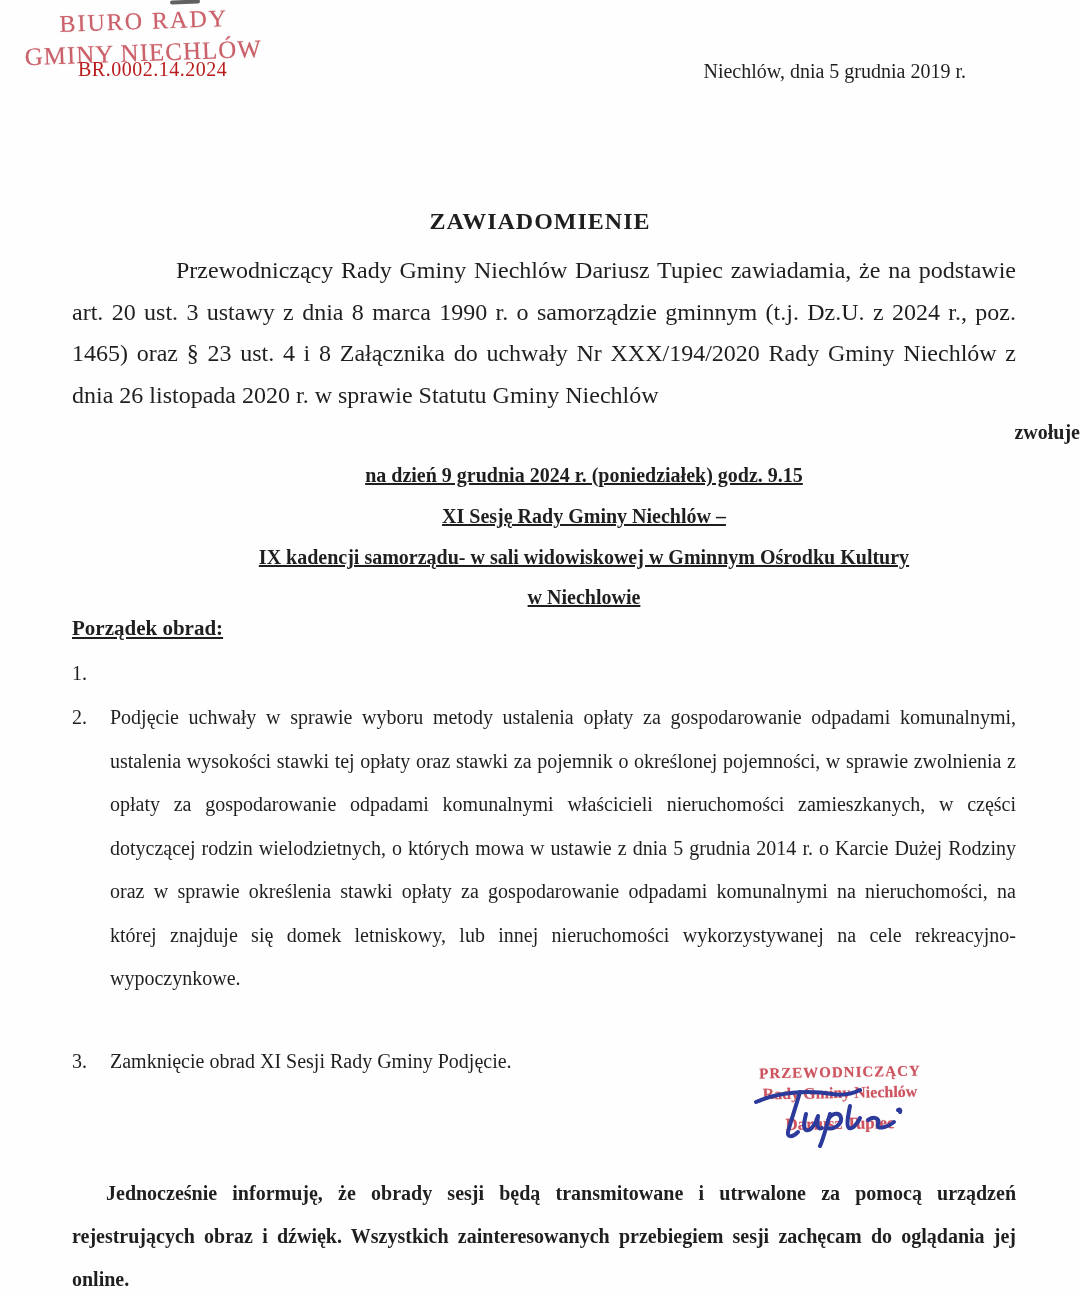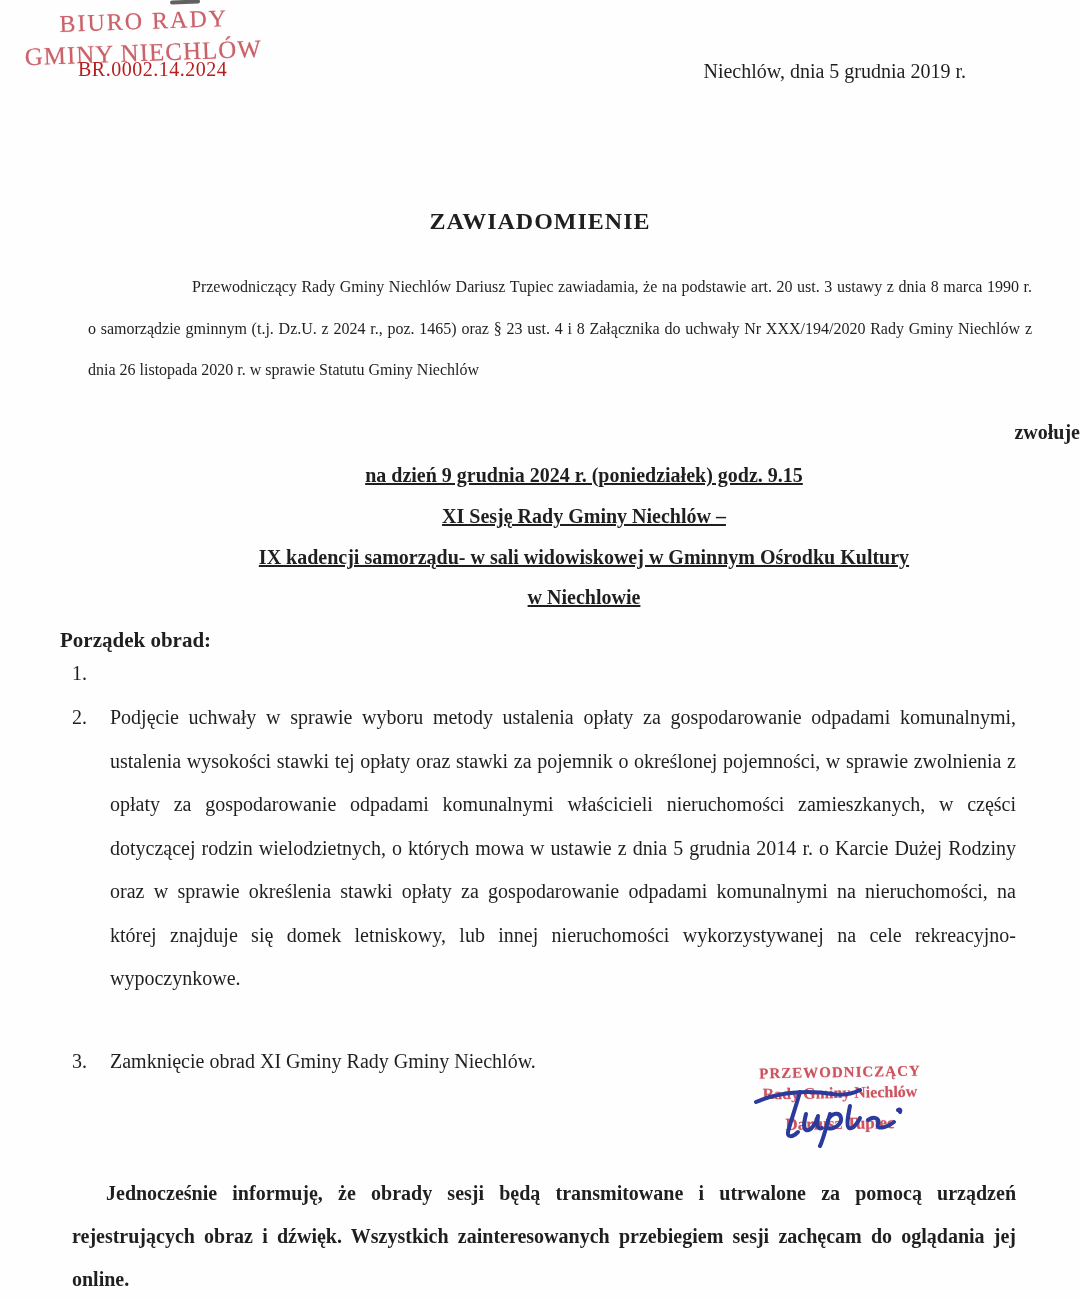--- a/index.html
+++ b/index.html
@@ -36,35 +36,35 @@
     position:absolute;right:114px;top:60px;
     font-size:20px;
   }
   .title{
     position:absolute;left:0;top:208px;width:100%;
     margin:0;text-align:center;
     font-size:24px;font-weight:bold;letter-spacing:1px;
   }
   .intro{
     position:absolute;left:72px;top:250px;width:944px;
-    margin:16px;font-size:16px;line-height:41.5px;
+    margin:0;font-size:24px;line-height:41.5px;
     text-align:justify;text-indent:104px;
   }
   .zwoluje{
     position:absolute;left:0;top:421px;width:100%;
     text-align:right;font-size:20px;font-weight:bold;
   }
   .session{
     position:absolute;left:0;top:455px;width:100%;
     text-align:center;font-size:20px;font-weight:bold;line-height:40.8px;margin-left:44px;
   }
   .session .u{text-decoration:underline;}
   .agenda-heading{
-    position:absolute;left:60px;top:616px;
-    font-size:21px;font-weight:bold;margin-top:12px;
+    position:absolute;left:72px;top:616px;
+    font-size:21px;font-weight:bold;text-decoration:underline;
   }
   .agenda-item{
     position:absolute;left:72px;width:944px;
     font-size:20px;line-height:43.5px;
     padding-left:38px;box-sizing:border-box;
     text-align:justify;
   }
   .agenda-item .num{position:absolute;left:0;top:0;}
   .item-1{top:652px;}
   .item-2{top:696px;}
@@ -125,21 +125,21 @@
     <span class="num">1.</span>
   </div>
 
   <div class="agenda-item item-2">
     <span class="num">2.</span>
     <span class="txt">Podjęcie uchwały w sprawie wyboru metody ustalenia opłaty za gospodarowanie odpadami komunalnymi, ustalenia wysokości stawki tej opłaty oraz stawki za pojemnik o określonej pojemności, w sprawie zwolnienia z opłaty za gospodarowanie odpadami komunalnymi właścicieli nieruchomości zamieszkanych, w części dotyczącej rodzin wielodzietnych, o których mowa w ustawie z dnia 5 grudnia 2014 r. o Karcie Dużej Rodziny oraz w sprawie określenia stawki opłaty za gospodarowanie odpadami komunalnymi na nieruchomości, na której znajduje się domek letniskowy, lub innej nieruchomości wykorzystywanej na cele rekreacyjno-wypoczynkowe.</span>
   </div>
 
   <div class="agenda-item item-3">
     <span class="num">3.</span>
-    <span class="txt">Zamknięcie obrad XI Gminy Rady Gminy Niechlów.</span>
+    <span class="txt">Zamknięcie obrad XI Sesji Rady Gminy Podjęcie.</span>
   </div>
 
   <div class="sig">
     <div class="red s1">PRZEWODNICZĄCY</div>
     <div class="red s2">Rady Gminy Niechlów</div>
     <div class="red s3">Dariusz Tupiec</div>
     <svg width="180" height="68" viewBox="0 0 180 68" aria-label="Tupiec">
       <g fill="none" stroke="#2b3a9b" stroke-width="4" stroke-linecap="round" stroke-linejoin="round">
 
         <path d="M8 22 C 30 12, 60 10, 84 14 C 96 16, 104 14, 112 10"></path>

